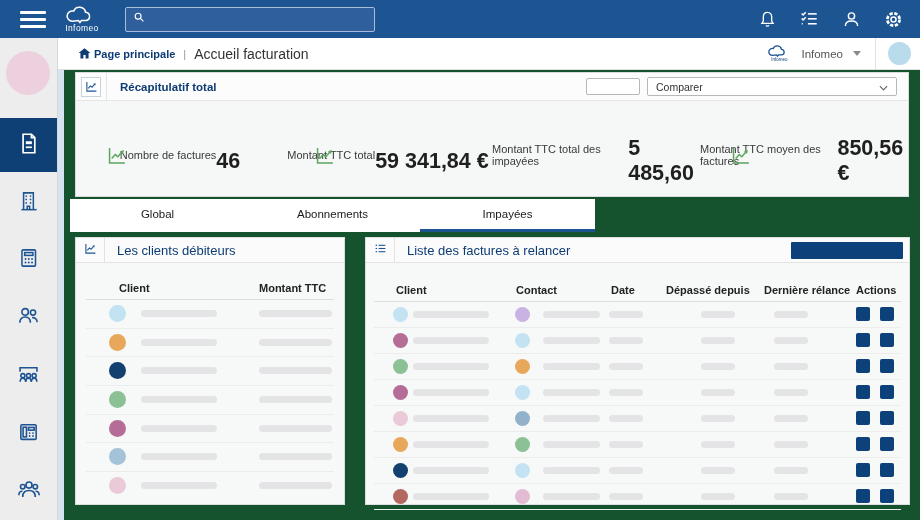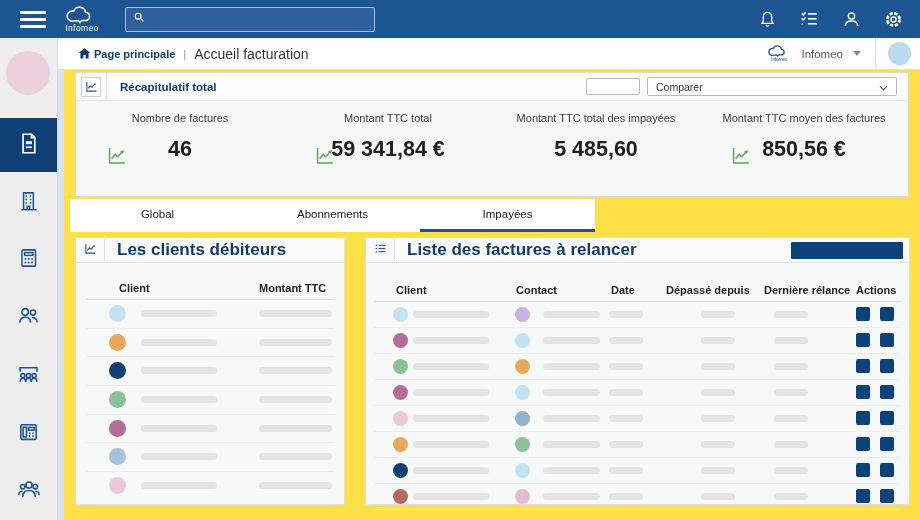--- a/index.html
+++ b/index.html
@@ -1,18 +1,18 @@
 <!DOCTYPE html>
 <html><head>
 <meta charset="utf-8">
 <style>
   html,body{margin:0;padding:0;}
   body{width:920px;height:520px;overflow:hidden;background:#fff;
        font-family:"Liberation Sans",sans-serif;-webkit-font-smoothing:antialiased;}
-  .page{position:relative;width:920px;height:520px;background:#fde047;}
+  .page{position:relative;width:920px;height:520px;background:#14532d;}
 
   
   .topbar{position:absolute;left:0;top:0;width:920px;height:38px;background:#1d5492;
           display:flex;align-items:center;z-index:6;}
   .hamburger{width:26px;display:flex;flex-direction:column;gap:4px;margin-left:20px;cursor:pointer;}
   .hamburger span{height:3px;background:#fff;border-radius:1px;}
   .brand{margin-left:17px;display:flex;flex-direction:column;align-items:center;color:#fff;}
   .brand svg{width:38px;height:19px;display:block;}
   .brand-name{font-size:8.5px;letter-spacing:.4px;margin-top:-2px;}
   .searchbar{margin-left:24px;width:236px;height:23px;background:#2f5f9d;
@@ -57,39 +57,39 @@
   .icon-box{width:18px;height:18px;border:1px solid #c6d2de;background:#fff;display:flex;
             align-items:center;justify-content:center;color:#1d5492;}
   .card-title{font-size:11.5px;font-weight:bold;color:#0d3c74;margin-left:13px;}
   .card-controls{margin-left:auto;display:flex;align-items:center;gap:7px;margin-right:11px;}
   .mini-input{width:46px;height:15px;border:1px solid #b8b8b8;background:#fff;border-radius:2px;
               font-size:10px;padding:0 3px;outline:none;font-family:"Liberation Sans",sans-serif;}
   .compare-select{width:232px;height:17px;border:1px solid #b8b8b8;background:#fff;border-radius:2px;
                   font-size:10.5px;color:#333;display:flex;align-items:center;
                   justify-content:space-between;padding:0 8px;cursor:pointer;gap:15px;}
   .stats-row{display:flex;height:96px;}
-  .stat{flex:1;position:relative;display:flex;flex-direction:column;align-items:center;padding-top:11px;}
+  .stat{flex:1;position:relative;display:flex;flex-direction:row;align-items:center;padding-top:11px;justify-content:center;}
   .stat-label{font-size:11px;color:#3a3a3a;}
   .stat-icon{position:absolute;left:29px;top:44px;color:#5aa75a;}
   .stat-value{margin-top:13px;font-size:21.5px;color:#1f1f1f;font-weight:bold;}
 
   
   .tabs{position:absolute;left:70px;top:199px;width:525px;height:33px;display:flex;background:#fff;}
   .tab{flex:1;display:flex;align-items:center;justify-content:center;font-size:11.5px;color:#1a1a1a;
        border-bottom:3px solid transparent;cursor:pointer;box-sizing:border-box;}
   .tab.active{border-bottom-color:#1c5491;}
 
   
   .panel{position:absolute;background:#f7f8f8;border:1px solid #dcdee0;box-sizing:border-box;}
   .panel-debtors{left:75px;top:237px;width:270px;height:268px;}
   .panel-invoices{left:365px;top:237px;width:545px;height:268px;}
   .panel-header{height:24px;background:#fbfbfb;border-bottom:1px solid #e3e3e3;display:flex;align-items:center;}
   .panel-icon-cell{width:28px;height:100%;border-right:1px solid #e3e3e3;display:flex;
                    align-items:center;justify-content:center;color:#1d5492;}
-  .panel-title{font-size:17px;font-weight:bold;color:#0d3c74;margin-left:12px;}
+  .panel-title{font-size:13px;font-weight:normal;color:#0d3c74;margin-left:12px;}
   .panel-btn{margin-left:auto;margin-right:6px;width:112px;height:17px;background:#0d4179;border:none;
              border-radius:1px;cursor:pointer;font-size:9px;color:#fff;}
   .col-label{position:absolute;font-size:11px;font-weight:bold;color:#222;}
   .sk{position:absolute;height:7px;border-radius:3.5px;background:#e4e4e6;}
   .av{position:absolute;border-radius:50%;}
 
   
   .dt-head{position:absolute;left:0;top:44px;width:100%;height:14px;}
   .dt-sep{position:absolute;left:10px;right:10px;top:61px;border-top:1px solid #dddddd;}
   .dt-rows{position:absolute;top:62px;left:10px;right:10px;}

